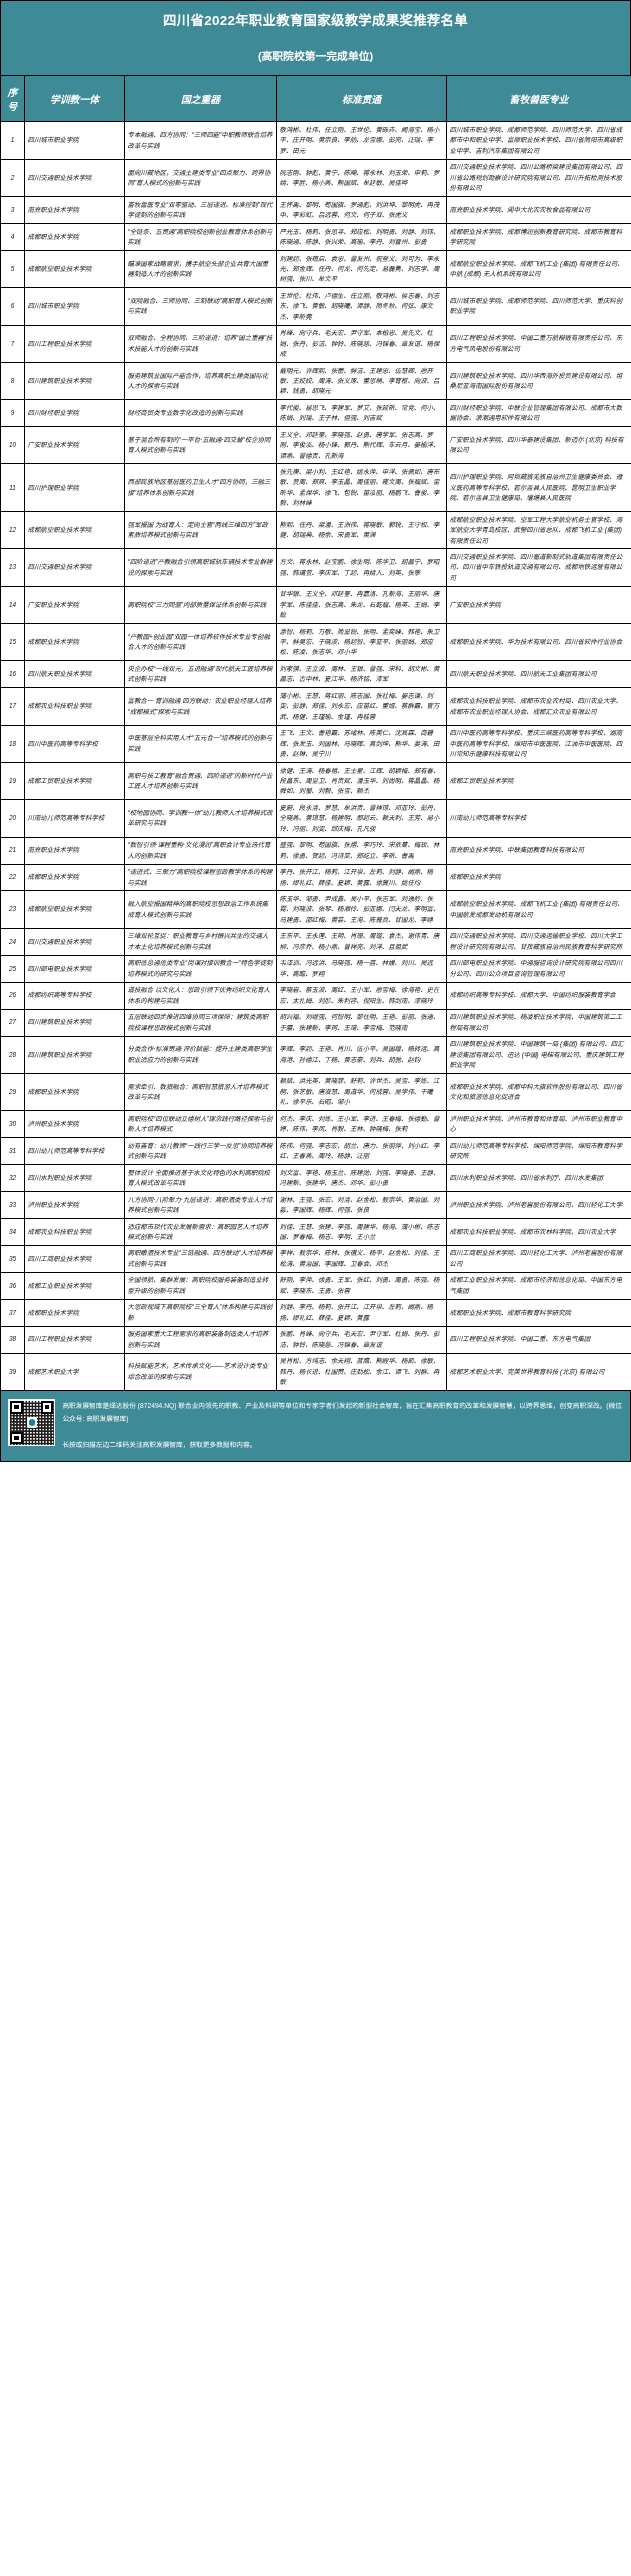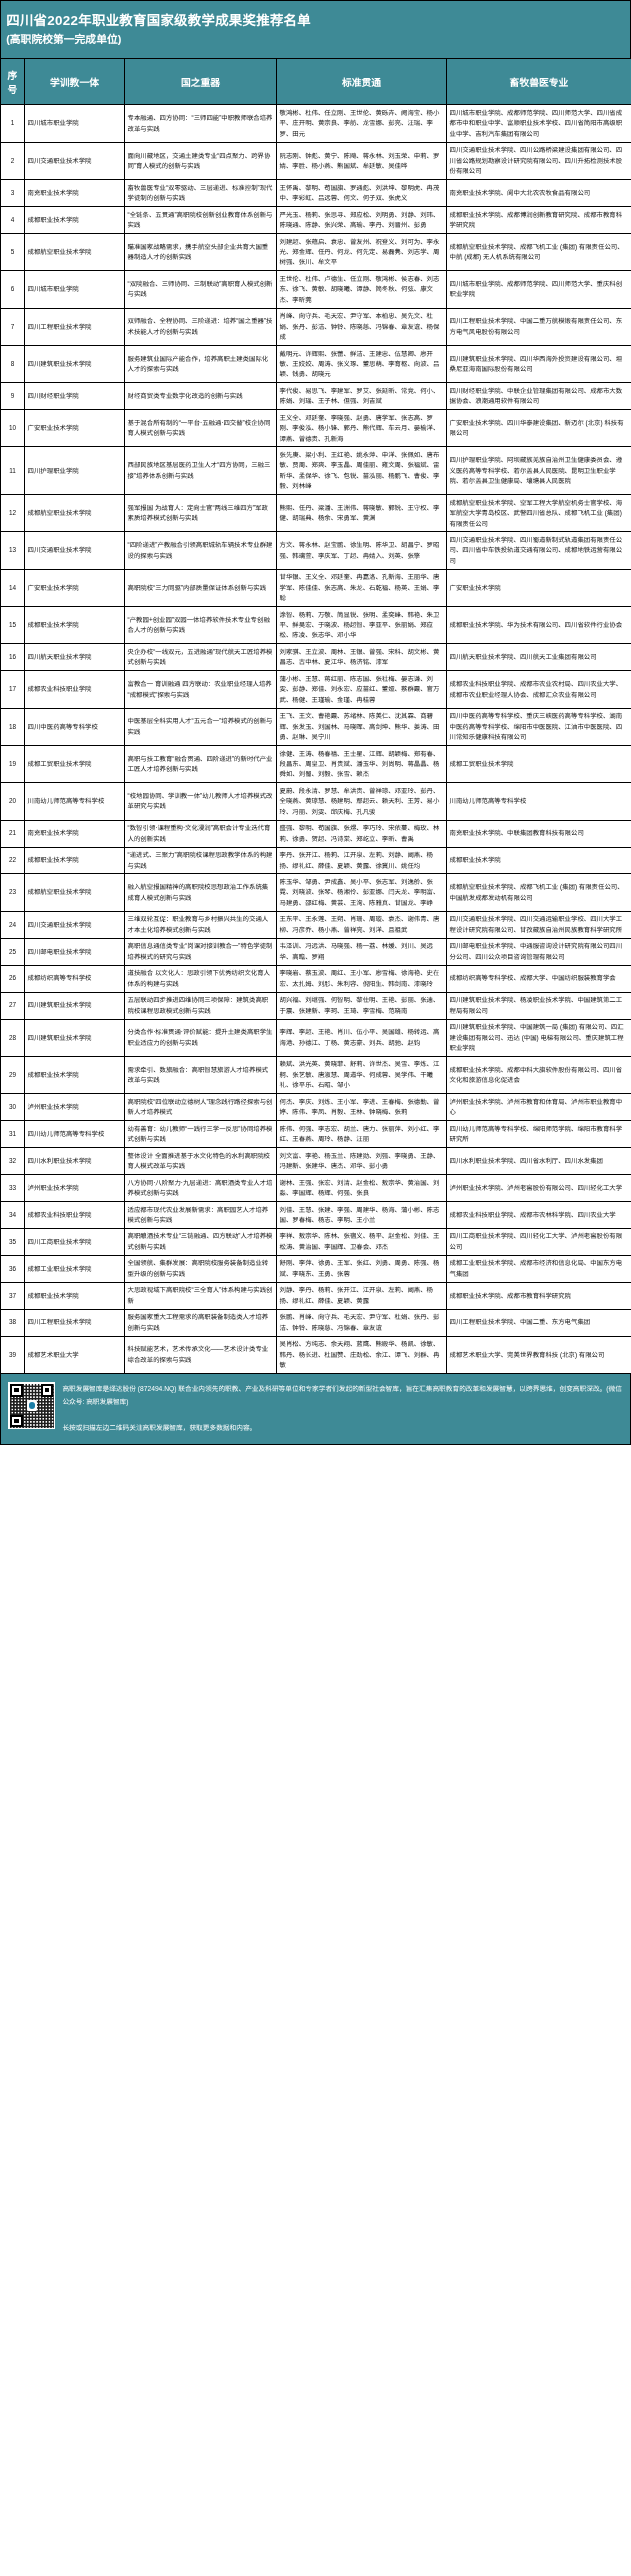--- a/index.html
+++ b/index.html
@@ -14,45 +14,46 @@
   }
   .page {
     width: 631px;
     position: relative;
     background: #ffffff;
   }
   
   .title-banner {
     background: #3e8a96;
     color: #ffffff;
-    text-align: left;
+    text-align: center;
     padding: 11.3px 5.2px 10.3px 5.2px;
     border: 1px solid #000000;
     border-bottom: none;
     box-sizing: border-box;
     width: 631px;
   }
   .title-line1 {
     font-size: 13.4px;
     font-weight: bold;
     letter-spacing: 0.3px;
     line-height: 1.35;
   }
   .title-line2 {
     font-size: 10.8px;
     font-weight: bold;
     line-height: 1.5;
-    margin-top: 1px;
+    margin-top: 18px;
   }
   
   table.main {
     border-collapse: collapse;
     width: 631px;
     table-layout: fixed;
     background: #f9a8d4;
+    font-style: italic;
   }
   table.main col.c0 { width: 24px; }
   table.main col.c1 { width: 100px; }
   table.main col.c2 { width: 152px; }
   table.main col.c3 { width: 170px; }
   table.main col.c4 { width: 185px; }
 
   table.main th {
     background: #3e8a96;
     color: #ffffff;

